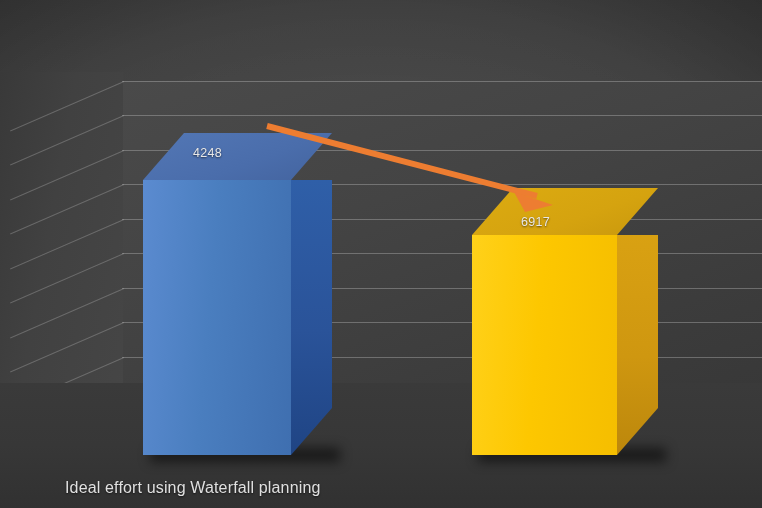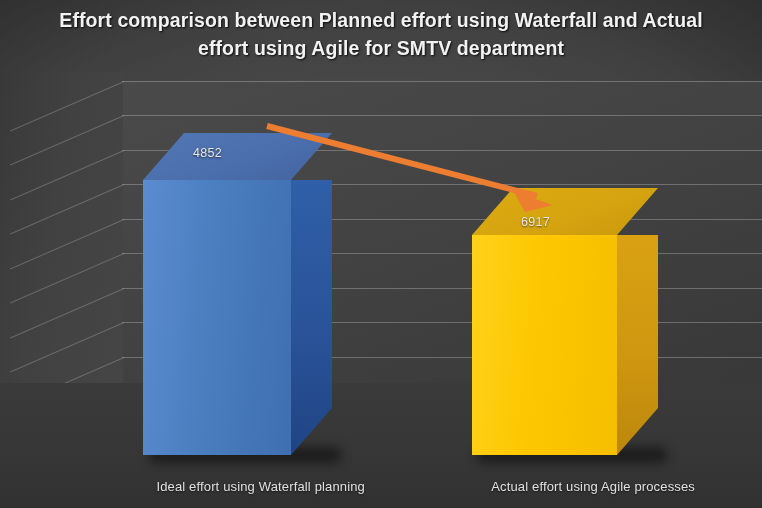--- a/index.html
+++ b/index.html
@@ -136,22 +136,22 @@
   .blue-top   { background: linear-gradient(160deg, #5377b5 0%, #4a6dab 60%, #43639e 100%); }
   
   .gold-front { background: linear-gradient(95deg, #ffd11a 0%, #fdc700 45%, #f5be00 100%); }
   .gold-side  { background: linear-gradient(180deg, #d9a112 0%, #cf9710 55%, #bc870c 100%); }
   .gold-top   { background: linear-gradient(160deg, #dcab11 0%, #d5a30f 60%, #c9980d 100%); }
   
   .cat-label {
     position: absolute;
     top: 479px;
     color: #e0e0e0;
-    font-size: 13px;
-    text-align: right;
+    font-size: 16px;
+    text-align: left;
     letter-spacing: 0.15px;
     text-shadow: 0 1px 2px rgba(0,0,0,0.6);
   }
   
   .arrow-svg {
     position: absolute;
     left: 0;
     top: 0;
     width: 762px;
     height: 508px;
@@ -198,36 +198,33 @@
   </div>
 
   <div class="floor"></div>
 
   <div class="bar-shadow" style="left:150px; top:448px; width:190px; height:14px;"></div>
   <div class="bar" style="left:143px; top:180px; width:148px; height:275px;">
     <div class="bar-top bar-side-wrap gold-none blue-top"></div>
     <div class="bar-side blue-side"></div>
     <div class="bar-front blue-front"></div>
   </div>
-  <div class="bar-value" style="left:193px; top:146px;">4852</div>
+  <div class="bar-value" style="left:193px; top:146px;">4248</div>
 
   <div class="bar-shadow" style="left:478px; top:448px; width:188px; height:14px;"></div>
   <div class="bar" style="left:472px; top:235px; width:145px; height:220px;">
     <div class="bar-top gold-top"></div>
     <div class="bar-side gold-side"></div>
     <div class="bar-front gold-front"></div>
   </div>
   <div class="bar-value" style="left:521px; top:215px;">6917</div>
 
   <svg class="arrow-svg" viewBox="0 0 762 508">
     <g>
       <line x1="267" y1="126" x2="537" y2="196" stroke="#ed7d31" stroke-width="6" stroke-linecap="butt"></line>
       <polygon points="553,205 514,192 525,212" fill="#ed7d31"></polygon>
     </g>
   </svg>
 
-  <div class="title">Effort comparison between Planned effort using Waterfall and Actual
-effort using Agile for SMTV department</div>
 
   <div class="cat-label" style="left:65px; width:300px;">Ideal effort using Waterfall planning</div>
-  <div class="cat-label" style="left:395px; width:300px;">Actual effort using Agile processes</div>
 
 </div>
 
 </body></html>

